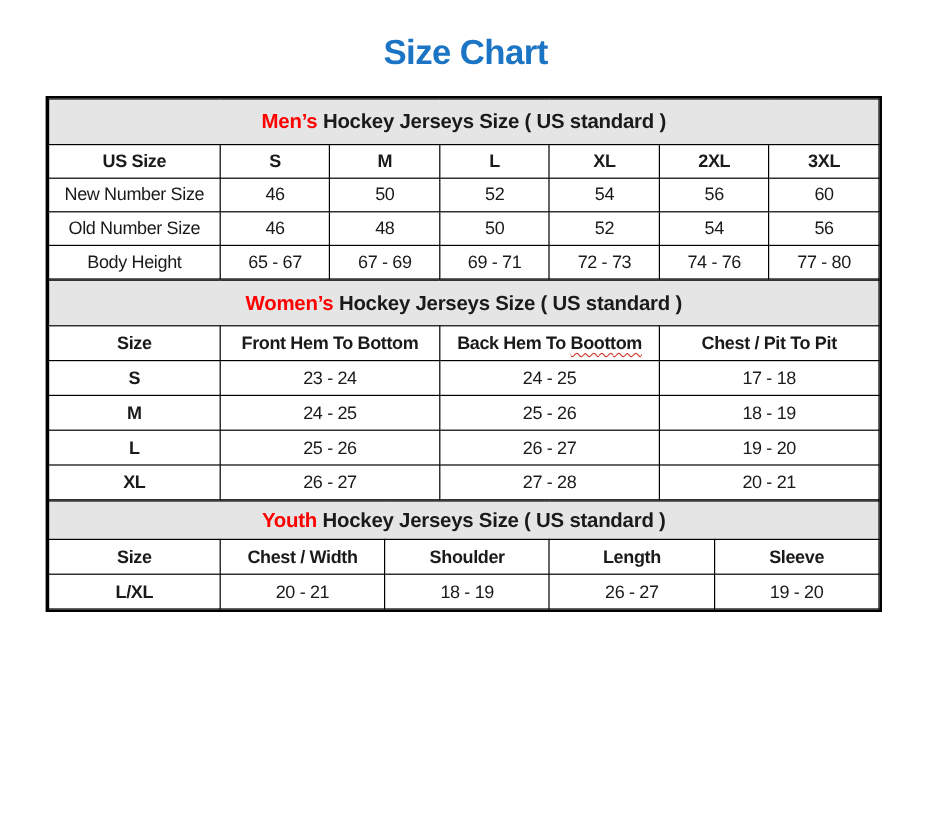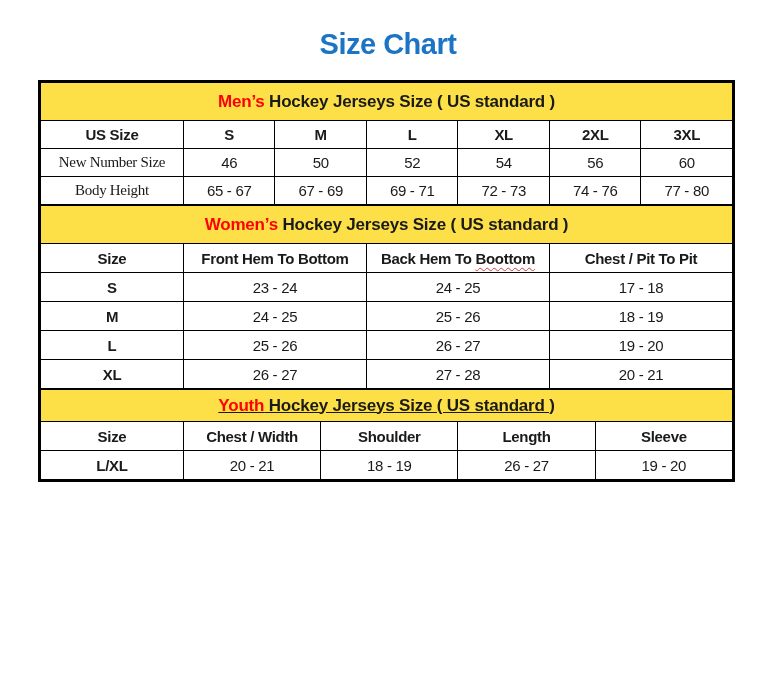--- a/index.html
+++ b/index.html
@@ -39,36 +39,36 @@
     text-align: center;
     vertical-align: middle;
     font-size: 15px;
     letter-spacing: -0.3px;
     padding: 0 2px;
     overflow: hidden;
     white-space: nowrap;
   }
   th { font-weight: bold; }
   td.value { font-weight: normal; }
-  td.row-label-plain { font-weight: normal; font-family: Liberation Serif, serif; }
+  td.row-label-plain { font-weight: normal; }
   th.row-label-bold { font-weight: bold; }
 
   tr.data-row-m  { height: 28px; }
   tr.data-row    { height: 29px; }
   tr.header-row  { height: 28px; margin-top: 23px; }
   tr.header-row-w{ height: 29px; }
 
   td.section {
-    background: #fde047;
+    background: #e5e5e5;
     height: 37px;
     font-size: 17px;
     font-weight: bold;
     letter-spacing: -0.2px;
   }
-  td.section-sm { height: 31px; text-decoration: underline; }
+  td.section-sm { height: 31px; }
   .red { color: #ff0000; }
 
   .misspell {
     text-decoration: underline;
     text-decoration-style: wavy;
     text-decoration-color: #d43d32;
     text-decoration-thickness: 1px;
     text-underline-offset: 3px;
   }
 
@@ -111,20 +111,29 @@
         <tr class="data-row-m">
           <td class="row-label-plain">New Number Size</td>
           <td class="value">46</td>
           <td class="value">50</td>
           <td class="value">52</td>
           <td class="value">54</td>
           <td class="value">56</td>
           <td class="value">60</td>
         </tr>
         <tr class="data-row-m">
+          <td class="row-label-plain">Old Number Size</td>
+          <td class="value">46</td>
+          <td class="value">48</td>
+          <td class="value">50</td>
+          <td class="value">52</td>
+          <td class="value">54</td>
+          <td class="value">56</td>
+        </tr>
+        <tr class="data-row-m">
           <td class="row-label-plain">Body Height</td>
           <td class="value">65 - 67</td>
           <td class="value">67 - 69</td>
           <td class="value">69 - 71</td>
           <td class="value">72 - 73</td>
           <td class="value">74 - 76</td>
           <td class="value">77 - 80</td>
         </tr>
       </tbody>
     </table>

